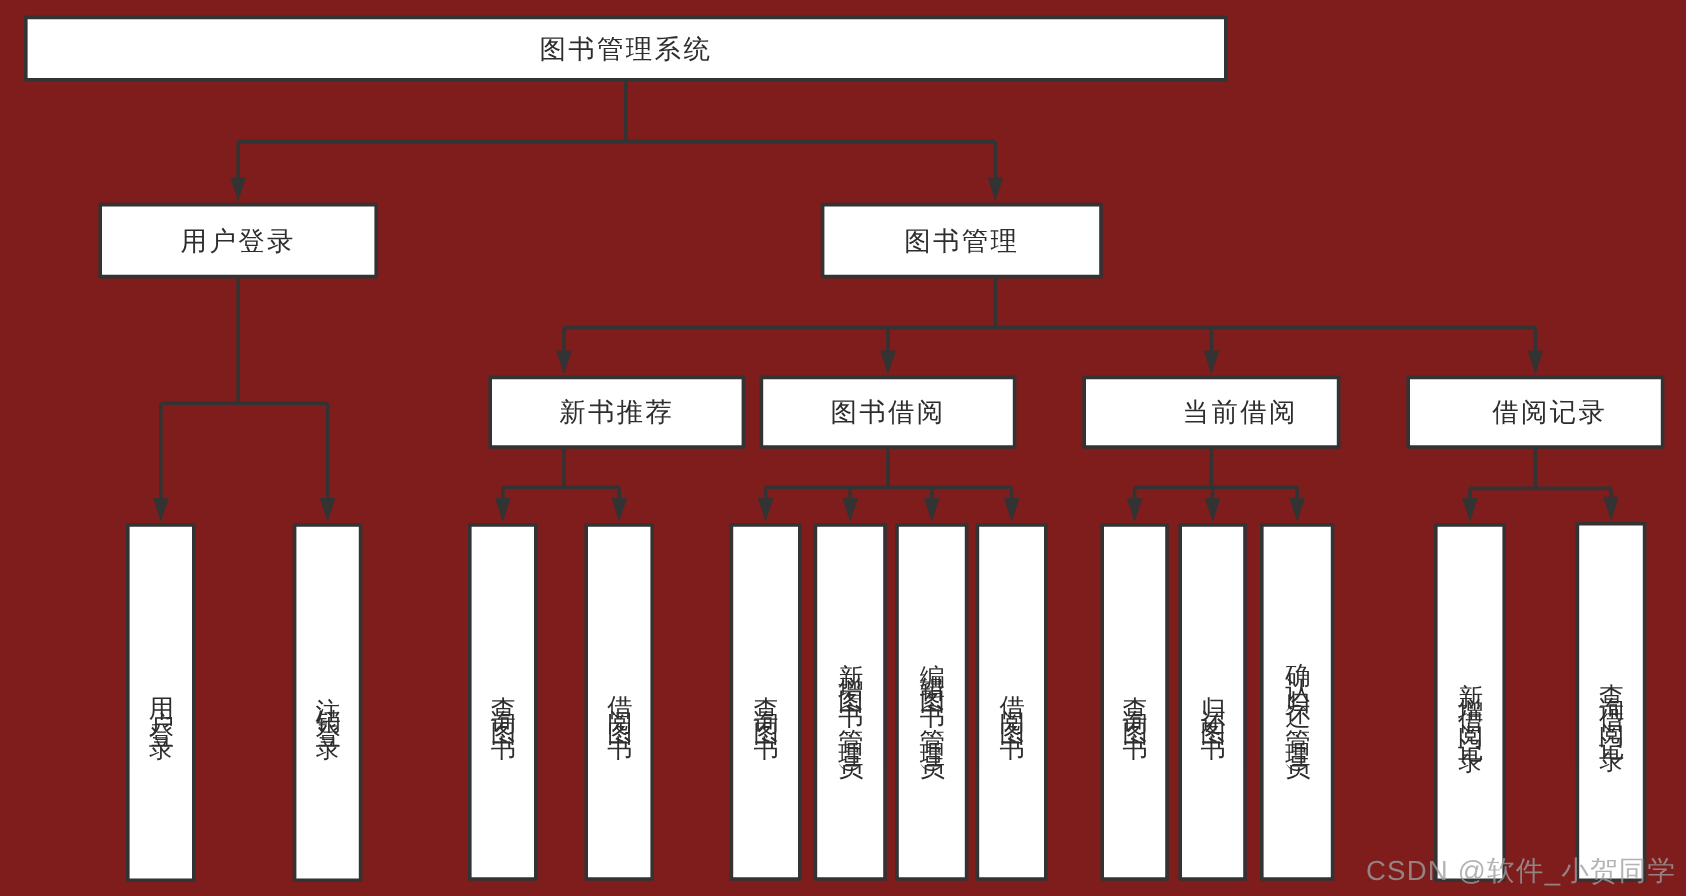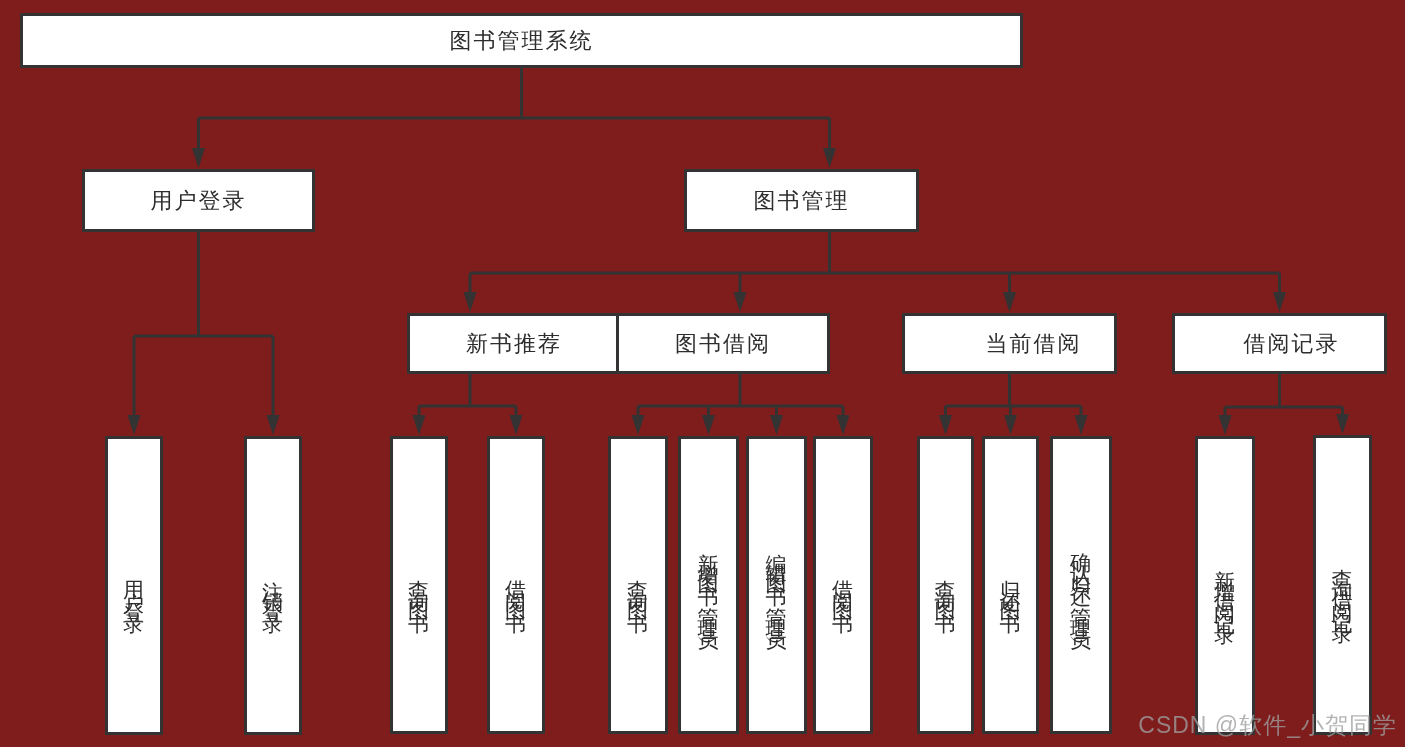--- a/index.html
+++ b/index.html
@@ -164,21 +164,21 @@
       </div>
       <div class="node" style="left: 82px; top: 169px; width: 233px; height: 63px;">
         <span class="lbl">用户登录</span>
       </div>
       <div class="node" style="left: 684px; top: 169px; width: 235px; height: 63px;">
         <span class="lbl">图书管理</span>
       </div>
       <div class="node" style="left: 363px; top: 313px; width: 214px; height: 61px; margin-left: 44px;">
         <span class="lbl">新书推荐</span>
       </div>
-      <div class="node" style="left: 616px; top: 313px; width: 214px; height: 61px;">
+      <div class="node" style="left: 633px; top: 313px; width: 214px; height: 61px;">
         <span class="lbl">图书借阅</span>
       </div>
       <div class="node" style="left: 902px; top: 313px; width: 215px; height: 61px; padding-left: 48px;">
         <span class="lbl">当前借阅</span>
       </div>
       <div class="node" style="left: 1172px; top: 313px; width: 215px; height: 61px; padding-left: 24px;">
         <span class="lbl">借阅记录</span>
       </div>
       <div class="node vertical" style="left: 105px; top: 436px; width: 58px; height: 299px;">
         <span class="lbl">用户登录</span>

